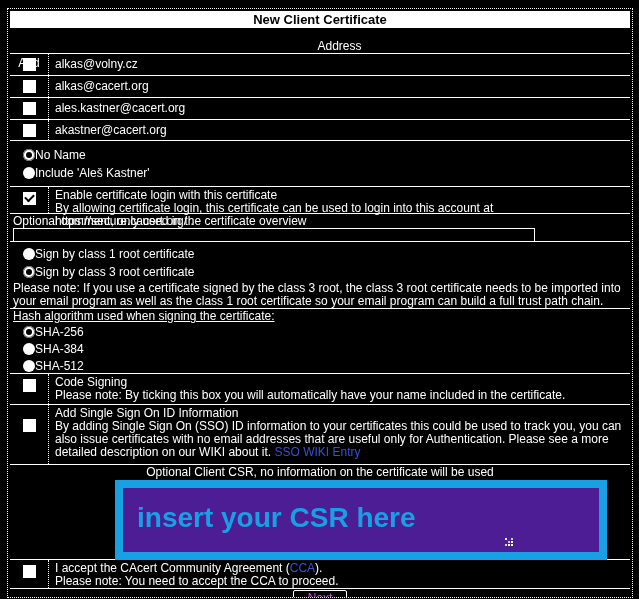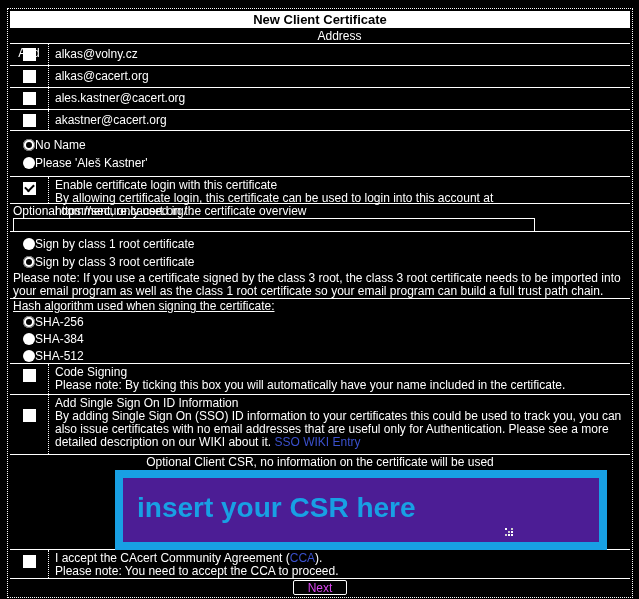--- a/index.html
+++ b/index.html
@@ -9,21 +9,21 @@
     font-family:"Liberation Sans", sans-serif; font-size:12px; color:#fff;
     overflow:hidden;
   }
   .cert-table {
     position:absolute; left:7px; top:8px; width:626px; height:590px;
     border:1px dotted #fff; padding:2px; display:flex; flex-direction:column;
     overflow:hidden;
   }
   .title-bar {
     height:17px; background:#fff; color:#000; font-weight:bold; font-size:13px;
-    text-align:center; line-height:17px; margin-bottom:1px; flex:0 0 auto;
+    text-align:center; line-height:17px; margin-bottom:11px; flex:0 0 auto;
   }
   .row { display:flex; border-bottom:1px solid #fff; flex:0 0 auto; }
   .full { display:block; }
   .col-check {
     flex:0 0 39px; width:39px; border-right:1px dotted #fff;
     display:flex; justify-content:center;
   }
   .col-main { flex:1; padding:2px 4px 2px 6px; line-height:13px; }
   .v-center { align-items:center; }
   .v-top { align-items:flex-start; padding-top:5px; }
@@ -131,21 +131,21 @@
         </div>
     </div>
 
     <div class="full names-section row" style="display:block;">
       <div class="opt-line">
         <span class="radio selected"></span>
         <span>No Name</span>
       </div>
       <div class="opt-line">
         <span class="radio"></span>
-        <span>Please 'Aleš Kastner'</span>
+        <span>Include 'Aleš Kastner'</span>
       </div>
     </div>
 
     <div class="row login-row">
       <div class="col-check v-top">
         <span class="checkbox checked"></span>
       </div>
       <div class="col-main">
         <div>Enable certificate login with this certificate</div>
         <div>By allowing certificate login, this certificate can be used to login into this account at https://secure.cacert.org/ .</div>

